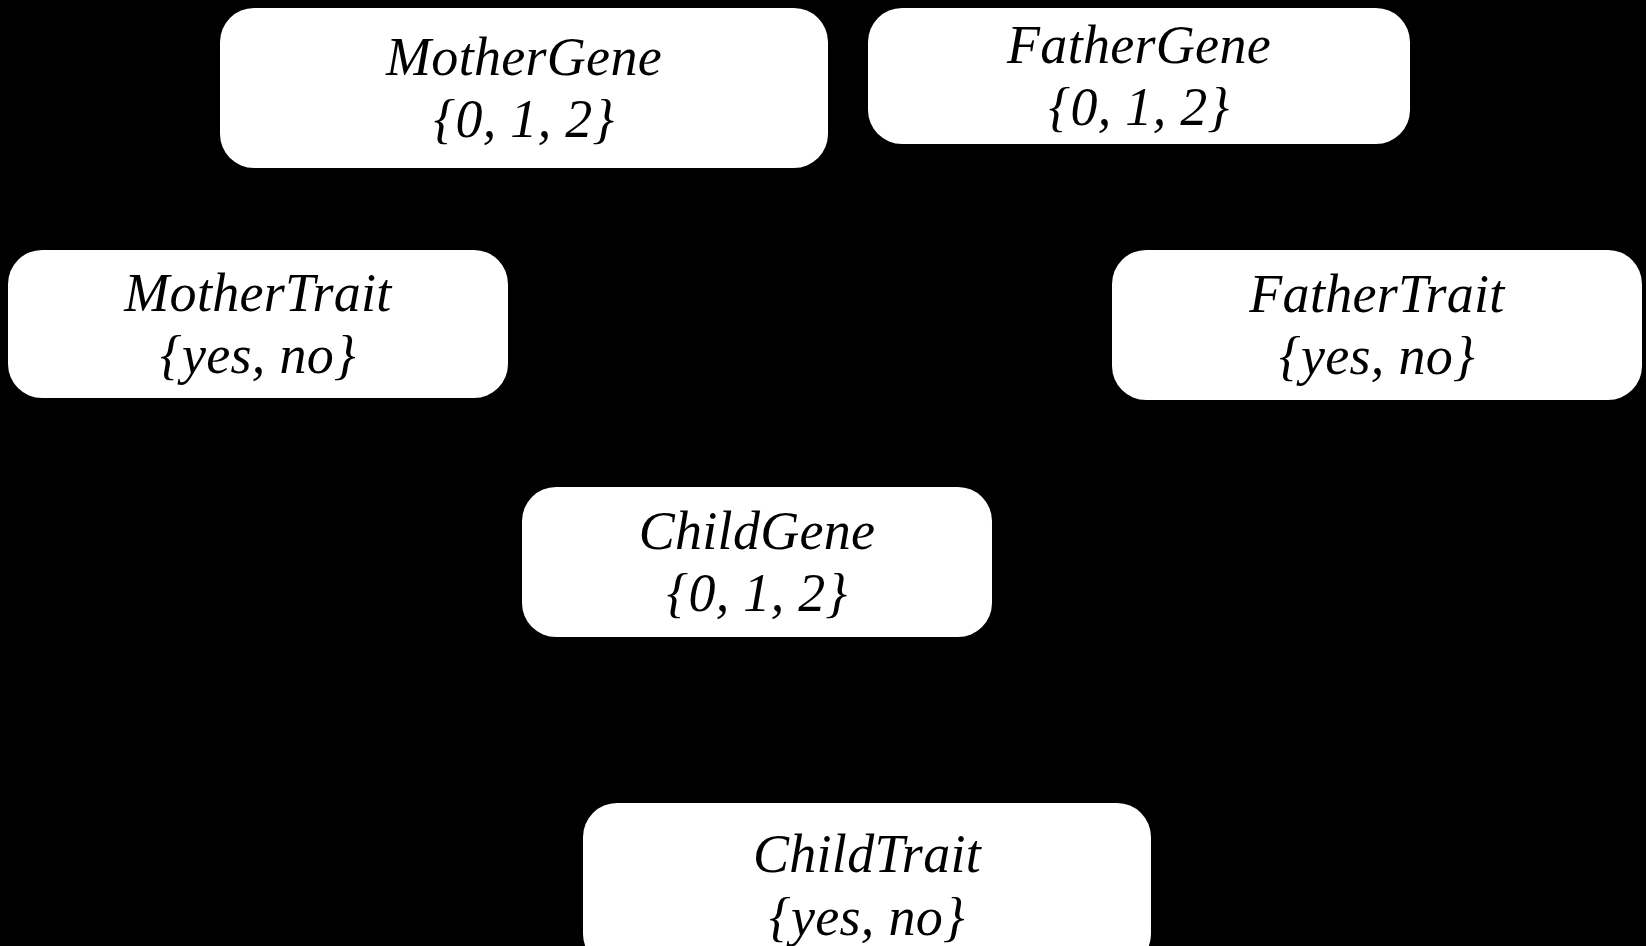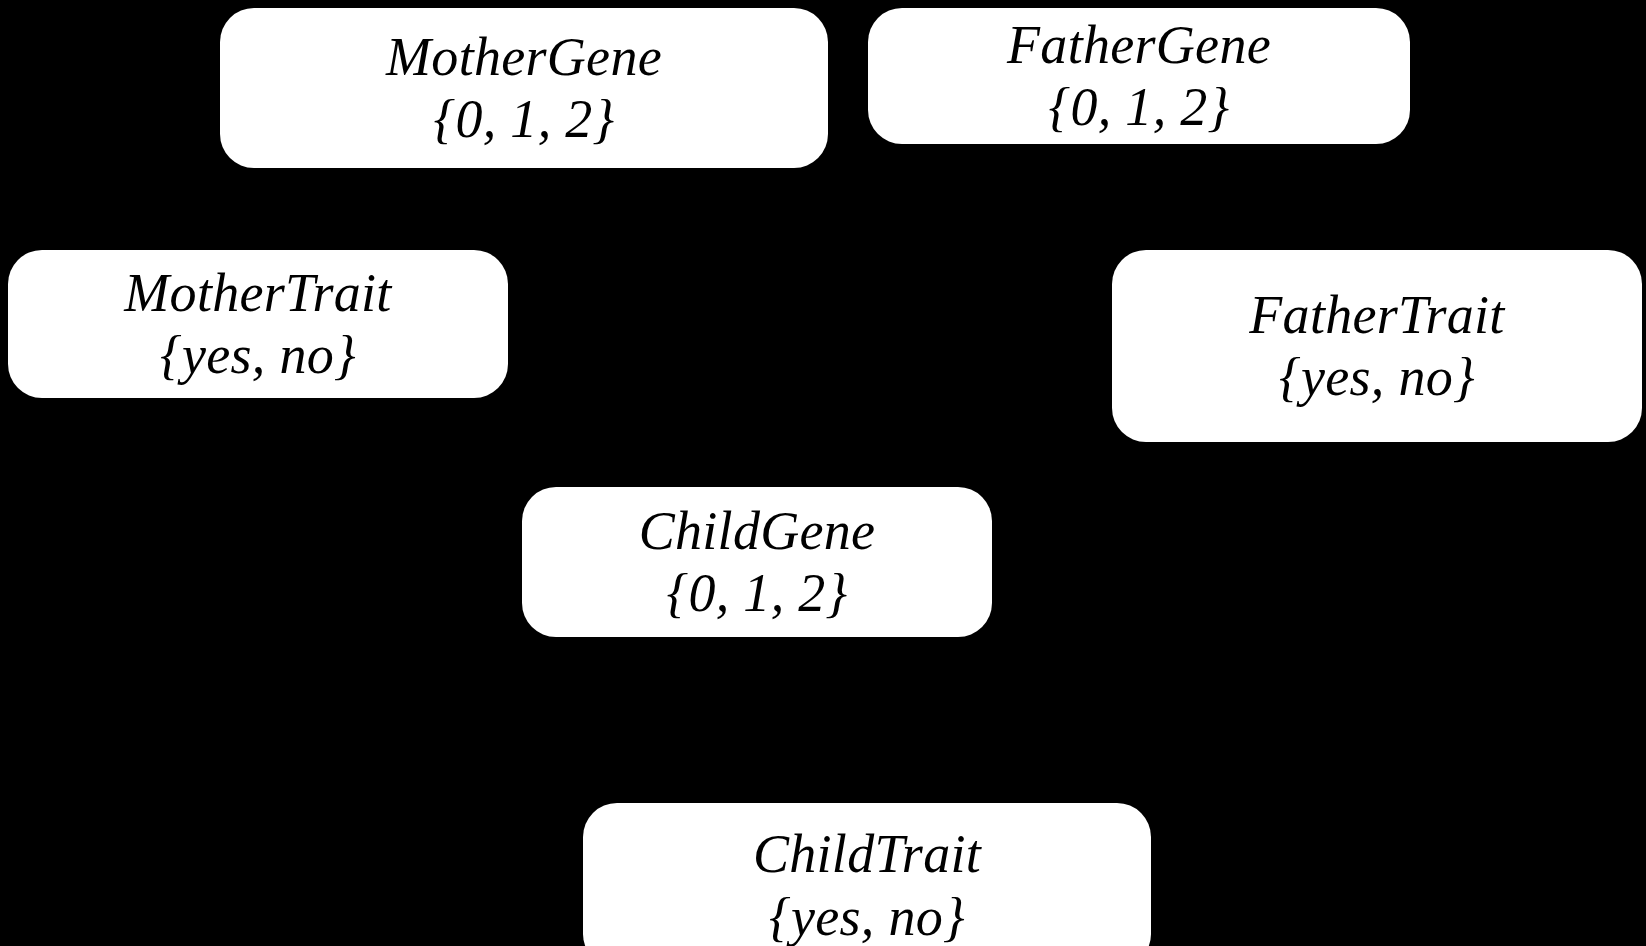--- a/index.html
+++ b/index.html
@@ -47,21 +47,21 @@
   }
   .node .domain {
     font-size: 54px;
     margin-top: 2px;
   }
 
   
   #node-mother-gene  { left: 220px;  top: 8px;   width: 608px; height: 160px; }
   #node-father-gene  { left: 868px;  top: 8px;   width: 542px; height: 136px; }
   #node-mother-trait { left: 8px;    top: 250px; width: 500px; height: 148px; }
-  #node-father-trait { left: 1112px; top: 250px; width: 530px; height: 192px; }
+  #node-father-trait { left: 1112px; top: 250px; width: 530px; height: 150px; }
   #node-child-gene   { left: 522px;  top: 487px; width: 470px; height: 150px; }
   #node-child-trait  { left: 583px;  top: 803px; width: 568px; height: 165px; }
 </style>
 </head>
 <body>
 
 <div id="canvas">
 
   <div class="node" id="node-mother-gene">
     <span class="label">MotherGene</span>

